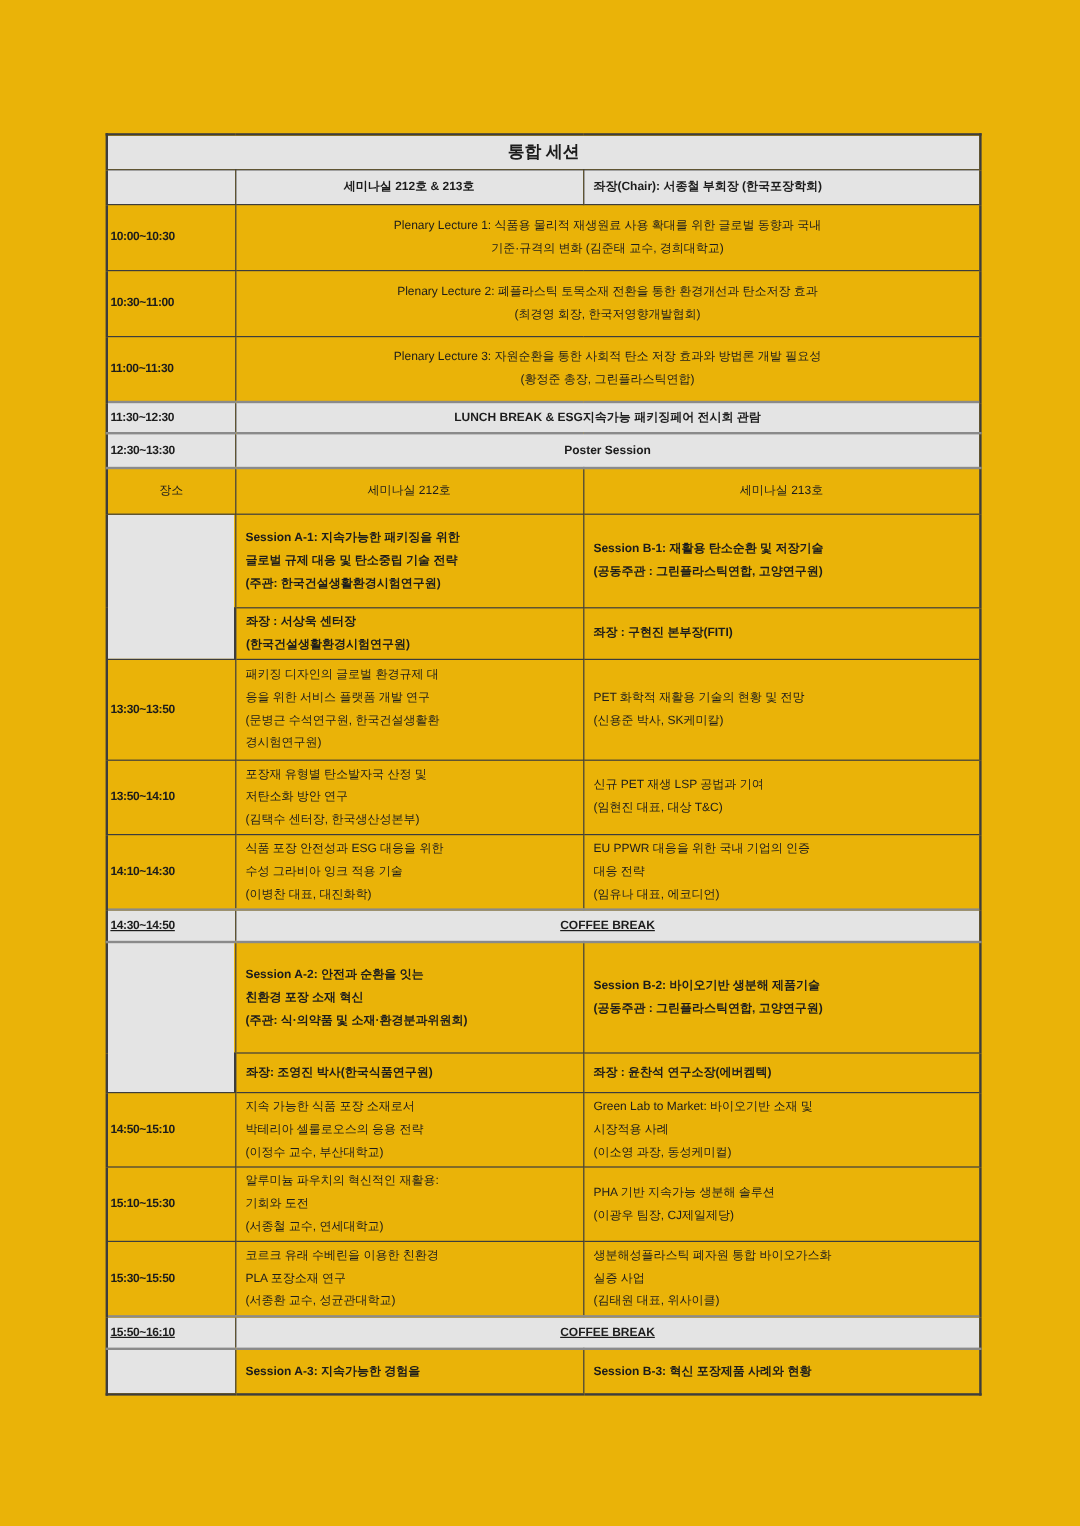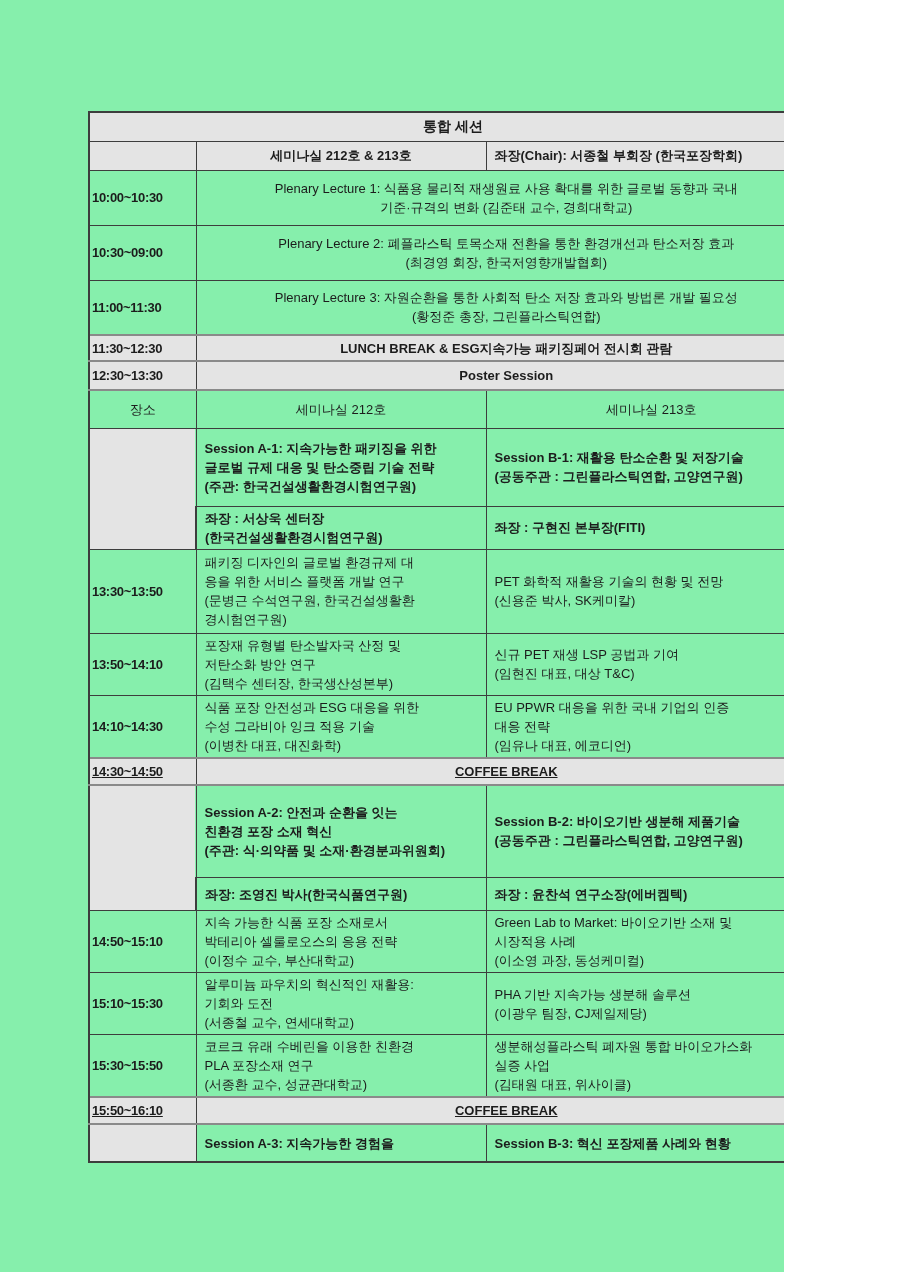--- a/index.html
+++ b/index.html
@@ -3,40 +3,40 @@
 <meta charset="utf-8">
 <style>
   html, body {
     margin: 0; padding: 0;
     background: #ffffff;
     font-family: "Liberation Sans", "DejaVu Sans", sans-serif;
     color: #1c1c1c;
   }
   .sheet {
     position: relative;
-    width: 784px;
+    width: 900px;
     height: 1272px;
-    background: #86efac;
+    background: #eab308;
     overflow: hidden;
   }
   table.program {
     position: absolute;
     left: 88px;
     top: 111px;
     width: 728px;
     border-collapse: collapse;
     table-layout: fixed;
   }
   col.c1 { width: 107px; }
   col.c2 { width: 290px; }
   col.c3 { width: 331px; }
 
   td {
     border: 1px solid #3d3d3d;
-    font-size: 13px;
+    font-size: 10px;
     line-height: 19px;
     padding: 2px 8px;
     vertical-align: middle;
     overflow: hidden;
   }
   
   table.program { border: 2px solid #3d3d3d; }
   tr:first-child > td { border-top: 2px solid #3d3d3d; }
   tr:last-child  > td { border-bottom: 2px solid #3d3d3d; }
   td:first-child { border-left: 2px solid #3d3d3d; }
@@ -94,21 +94,21 @@
         <td class="bold">좌장(Chair): 서종철 부회장 (한국포장학회)</td>
       </tr>
 
       <tr class="r-pl">
         <td class="time">10:00~10:30</td>
         <td colspan="2" class="center pre">Plenary Lecture 1: 식품용 물리적 재생원료 사용 확대를 위한 글로벌 동향과 국내
 기준·규격의 변화 (김준태 교수, 경희대학교)</td>
       </tr>
 
       <tr class="r-pl">
-        <td class="time">10:30~09:00</td>
+        <td class="time">10:30~11:00</td>
         <td colspan="2" class="center pre">Plenary Lecture 2: 폐플라스틱 토목소재 전환을 통한 환경개선과 탄소저장 효과
 (최경영 회장, 한국저영향개발협회)</td>
       </tr>
 
       <tr class="r-pl">
         <td class="time">11:00~11:30</td>
         <td colspan="2" class="center pre">Plenary Lecture 3: 자원순환을 통한 사회적 탄소 저장 효과와 방법론 개발 필요성
 (황정준 총장, 그린플라스틱연합)</td>
       </tr>
 

